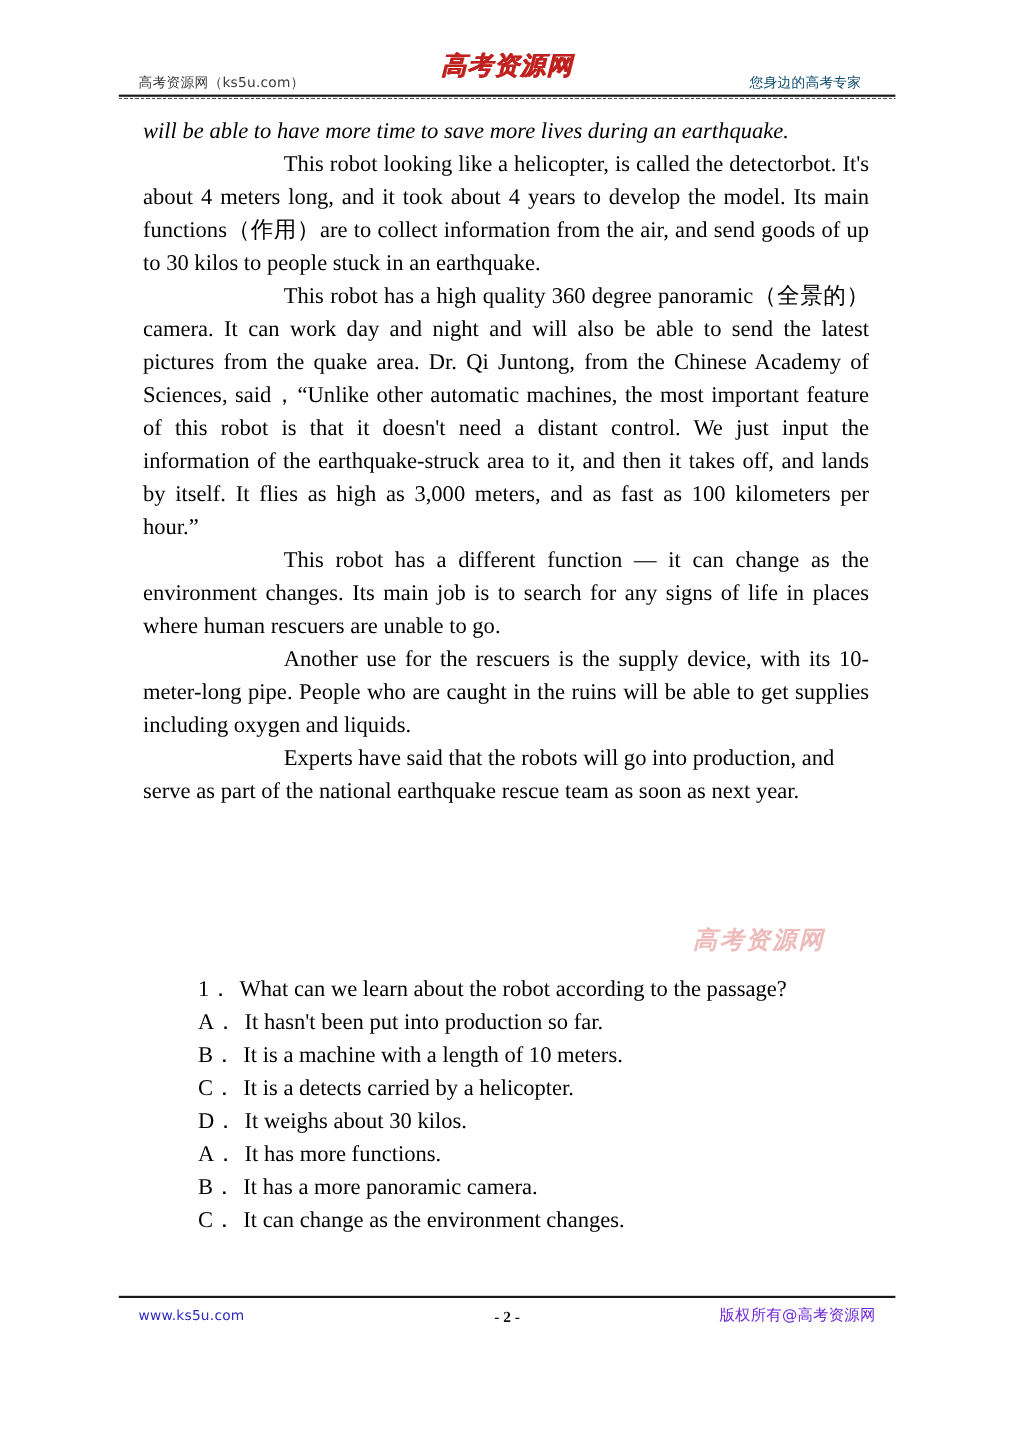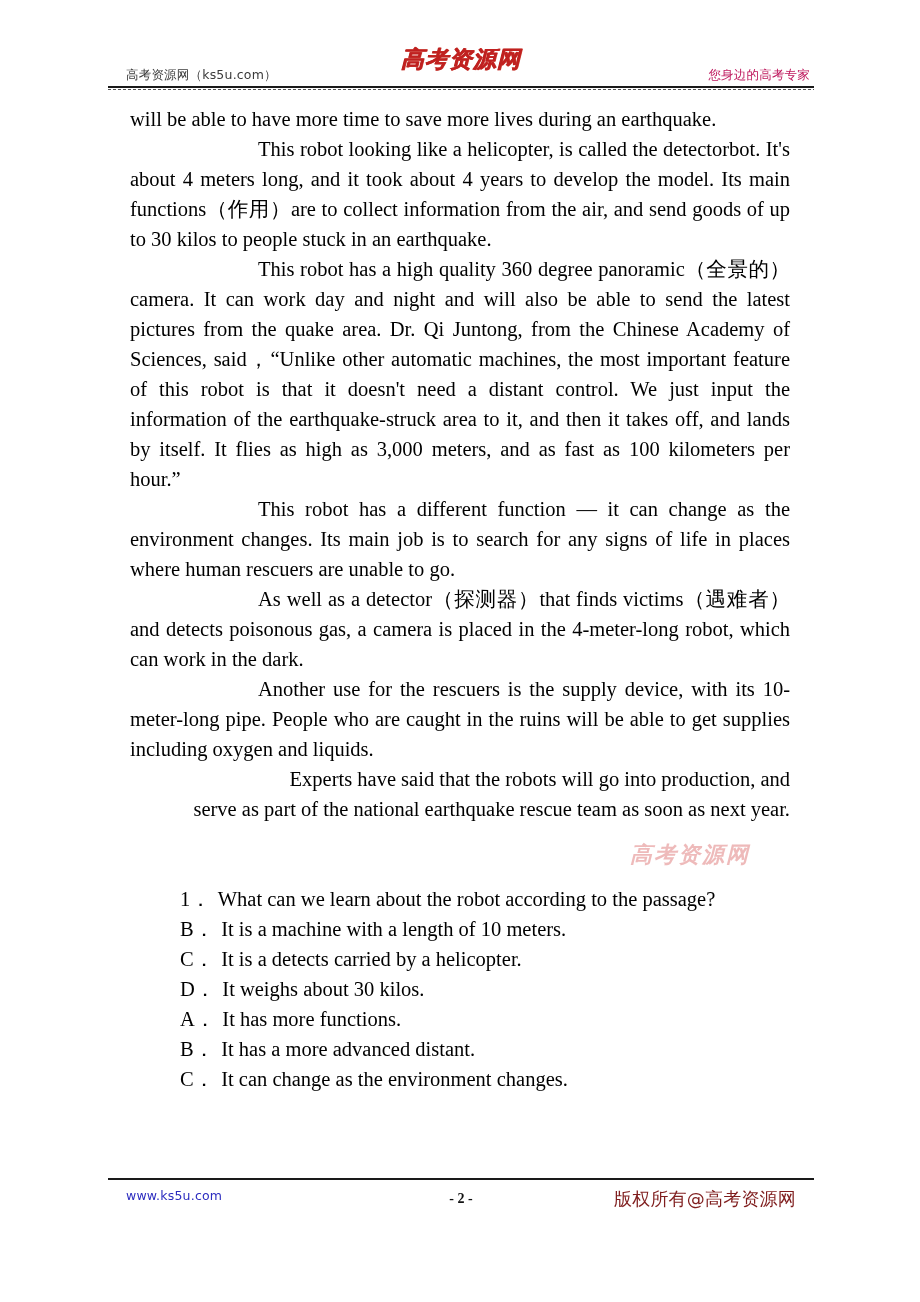--- a/index.html
+++ b/index.html
@@ -54,25 +54,25 @@
     font-size: 23px;
     font-weight: bold;
     font-style: italic;
     color: #c02020;
     letter-spacing: 1px;
     white-space: nowrap;
     text-shadow: 0.5px 0 0 #d14a3a, -0.4px 0.3px 0 #b21a12;
   }
   .hdr-right {
     position: absolute;
-    right: 4px;
+    right: 31px;
     bottom: 2px;
     font-family: "DejaVu Sans", "Liberation Sans", sans-serif;
     font-size: 12.5px;
-    color: #be185d;
+    color: #0c4a6e;
     letter-spacing: .2px;
     white-space: nowrap;
   }
   .hdr-rule {
     position: absolute;
     left: 0;
     right: 0;
     top: 38px;
     border-top: 2.4px solid #1a1a1a;
   }
@@ -94,22 +94,22 @@
   }
   p.para {
     margin: 0;
     font-size: 20.5px;
     line-height: 30px;
     text-align: justify;
     text-justify: inter-word;
     text-indent: 128px;
     word-spacing: 0px;
   }
-  p.para.no-indent { text-indent: 0; }
-  p.para:last-of-type { text-align: right; }
+  p.para.no-indent { text-indent: 0; font-style: italic; }
+  p.para:last-of-type { text-align: left; }
 
   
   .questions {
     position: absolute;
     left: 144px;
     top: 884px;
     width: 660px;
   }
   .q-line {
     margin: 0;
@@ -174,22 +174,22 @@
     font-size: 14px;
     font-weight: bold;
     color: #111;
     white-space: nowrap;
   }
   .ftr-right {
     position: absolute;
     right: 18px;
     top: 3px;
     font-family: "DejaVu Sans", "Liberation Sans", sans-serif;
-    font-size: 18px;
-    color: #7f1d1d;
+    font-size: 14px;
+    color: #6d28d9;
     letter-spacing: .2px;
     white-space: nowrap;
   }
 </style>
 </head>
 <body>
 
 <div class="page">
 
   <div class="header">
@@ -200,34 +200,34 @@
     </div>
     <div class="hdr-rule"></div>
     <div class="hdr-rule-2"></div>
   </div>
 
   <div class="content">
     <p class="para no-indent">will be able to have more time to save more lives during an earthquake.</p>
     <p class="para">This robot looking like a helicopter, is called the detectorbot. It's about 4 meters long, and it took about 4 years to develop the model.    Its main functions（作用）are to collect information from the air, and send goods of up to 30 kilos to people stuck in an earthquake.</p>
     <p class="para">This robot has a high quality 360 degree panoramic（全景的）camera. It can work day and night and will also be able to send the latest pictures from the quake area. Dr. Qi Juntong, from the Chinese Academy of Sciences, said，“Unlike other automatic machines, the most important feature of this robot is that it doesn't need a distant control. We just input the information of the earthquake-struck area to it, and then it   takes off, and lands by itself. It flies as high as 3,000 meters,   and as fast as 100 kilometers per hour.”</p>
     <p class="para">This robot has a different function — it can change as the environment changes. Its main job is to search for any signs of   life in places where human rescuers are unable to go.</p>
-    <p class="para">As well as a detector（探测器）that finds victims（遇难者）and detects poisonous gas, a camera is placed in the 4-meter-long robot, which can work in the dark.</p>
     <p class="para">Another use for the rescuers is the supply device, with its 10-meter-long pipe. People who are caught in the ruins will be able to get supplies including oxygen and liquids.</p>
     <p class="para">Experts have said that the robots will go into production, and serve as part of the national earthquake rescue team as soon as next year.</p>
   </div>
 
   <div class="watermark">高考资源网</div>
 
   <div class="questions">
     <p class="q-line"><span class="lbl">1．</span><span class="gap"></span><span>What can we learn about the robot according to the passage?</span></p>
+    <p class="q-line"><span class="lbl">A．</span><span class="gap"></span><span>It hasn't been put into production so far.</span></p>
     <p class="q-line"><span class="lbl">B．</span><span class="gap"></span><span>It is a machine with a length of 10 meters.</span></p>
     <p class="q-line"><span class="lbl">C．</span><span class="gap"></span><span>It is a detects carried by a helicopter.</span></p>
     <p class="q-line"><span class="lbl">D．</span><span class="gap"></span><span>It weighs about 30 kilos.</span></p>
     <p class="q-line"><span class="lbl">A．</span><span class="gap"></span><span>It has more functions.</span></p>
-    <p class="q-line"><span class="lbl">B．</span><span class="gap"></span><span>It has a more advanced distant.</span></p>
+    <p class="q-line"><span class="lbl">B．</span><span class="gap"></span><span>It has a more panoramic camera.</span></p>
     <p class="q-line"><span class="lbl">C．</span><span class="gap"></span><span>It can change as the environment changes.</span></p>
   </div>
 
   <div class="footer">
     <div class="ftr-rule"></div>
     <div class="ftr-row">
       <div class="ftr-left">www.ks5u.com</div>
       <div class="ftr-center">- 2 -</div>
       <div class="ftr-right">版权所有@高考资源网</div>
     </div>

